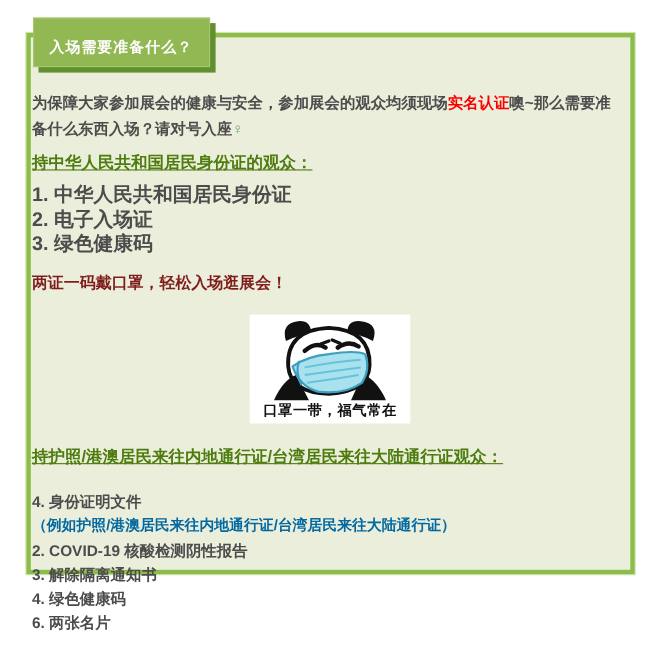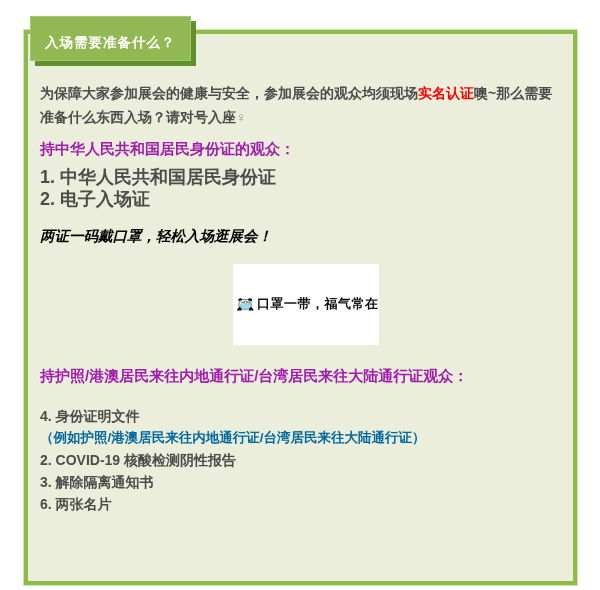--- a/index.html
+++ b/index.html
@@ -2,44 +2,44 @@
 <html><head>
 <meta charset="utf-8">
 <style>
   html,body{margin:0;padding:0;}
   body{
     width:600px;height:590px;background:#ffffff;overflow:hidden;position:relative;
     font-family:"Liberation Sans","DejaVu Sans",sans-serif;
     -webkit-font-smoothing:antialiased;
   }
   .panel{
-    position:absolute;left:24px;top:30px;width:553px;height:555px;
+    position:absolute;left:24px;top:30px;width:553px;height:492px;
     box-sizing:border-box;border:4px solid #8cbd4a;background:#ebeeda;
     box-shadow:0 0 0 1px #d4e3ae;
-    padding:47px 14px 12px 12px;
+    padding:47px 14px 12px 1px;
   }
   .badge{position:absolute;left:30px;top:16px;z-index:5;}
   .badge-front{
     position:relative;z-index:2;background:#92b854;color:#ffffff;
     font-size:13.5px;font-weight:700;letter-spacing:1px;
     padding:17px 14px 8px;box-shadow:5px 5px 0 #61902f;
     border:1px solid #a6c671;
   }
   .intro{font-size:14px;line-height:24px;color:#4c4c4c;font-weight:600;margin:0 0 10px 0;}
   .intro .hl{color:#fb0000;font-weight:800;}
   .pointer{color:#7fa68a;font-weight:700;}
   .h-green{
-    font-size:15px;line-height:20px;color:#a21caf;font-weight:800;
-    margin:0 0 7px 0;
+    font-size:15px;line-height:20px;color:#4d7c0f;font-weight:800;
+    text-decoration:underline;margin:0 0 7px 0;
   }
   .list1 .item{font-size:18px;line-height:22px;color:#4c4c4c;font-weight:600;}
-  .slogan{margin:15px 0 0 0;font-size:14.5px;line-height:22px;color:#000000;font-weight:800;font-style:italic;}
+  .slogan{margin:15px 0 0 0;font-size:14.5px;line-height:22px;color:#7f1d1d;font-weight:800;}
   .meme{
     width:146px;margin:17px auto 0;background:#ffffff;
-    display:flex;flex-direction:row;align-items:center;
+    display:flex;flex-direction:column;align-items:center;
     padding:2px 0 3px;transform:translateX(6px);
   }
   .meme svg{display:block;}
   .meme-caption{font-size:13px;font-weight:800;color:#111111;line-height:18px;letter-spacing:0.5px;white-space:nowrap;}
   .h-green2{margin:21px 0 0 0;}
   .list2{margin-top:19px;}
   .list2 .item{font-size:14px;line-height:22px;color:#4c4c4c;font-weight:600;}
   .list2 .note{font-weight:700;color:#0369a1;font-size:13.5px;}
 </style>
 </head>
@@ -47,20 +47,21 @@
 
 <div class="panel">
 
   <p class="intro"><span>为保障大家参加展会的健康与安全，参加展会的观众均须现场</span><span class="hl">实名认证</span><span>噢~那么需要准备什么东西入场？请对号入座</span><span class="pointer">♀</span></p>
 
   <h3 class="h-green">持中华人民共和国居民身份证的观众：</h3>
 
   <div class="list1">
     <div class="item">1. 中华人民共和国居民身份证</div>
     <div class="item">2. 电子入场证</div>
+    <div class="item">3. 绿色健康码</div>
   </div>
 
   <p class="slogan">两证一码戴口罩，轻松入场逛展会！</p>
 
   <div class="meme">
     <svg width="146" height="76" viewBox="0 0 146 76" aria-hidden="true">
       <rect x="0" y="0" width="146" height="76" fill="#ffffff"></rect>
 
       <path d="M33,22 Q28,6 44,4 Q56,3 56,16 Q44,16 33,22 Z" fill="#111111"></path>
       <path d="M112,22 Q118,6 101,4 Q88,3 89,15 Q101,16 112,22 Z" fill="#111111"></path>
@@ -84,20 +85,21 @@
     <div class="meme-caption">口罩一带，福气常在</div>
   </div>
 
   <h3 class="h-green h-green2">持护照/港澳居民来往内地通行证/台湾居民来往大陆通行证观众：</h3>
 
   <div class="list2">
     <div class="item">4. 身份证明文件</div>
     <div class="item note">（例如护照/港澳居民来往内地通行证/台湾居民来往大陆通行证）</div>
     <div class="item">2. COVID-19 核酸检测阴性报告</div>
     <div class="item">3. 解除隔离通知书</div>
+    <div class="item">4. 绿色健康码</div>
     <div class="item">6. 两张名片</div>
   </div>
 
 </div>
 
 <div class="badge">
   <div class="badge-front">入场需要准备什么？</div>
 </div>
 
 </body></html>

